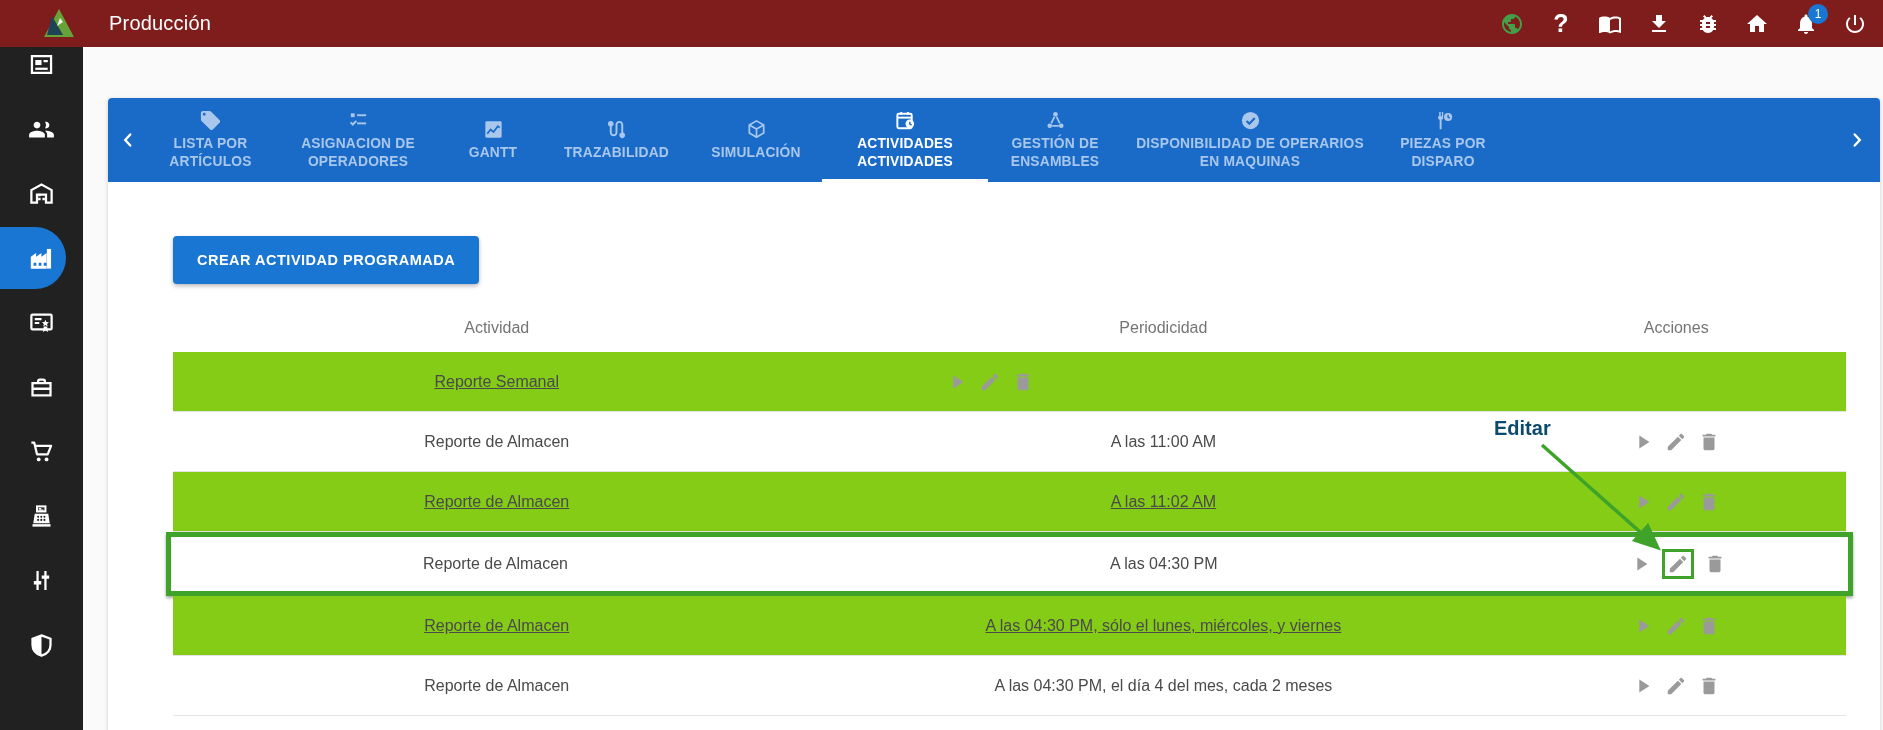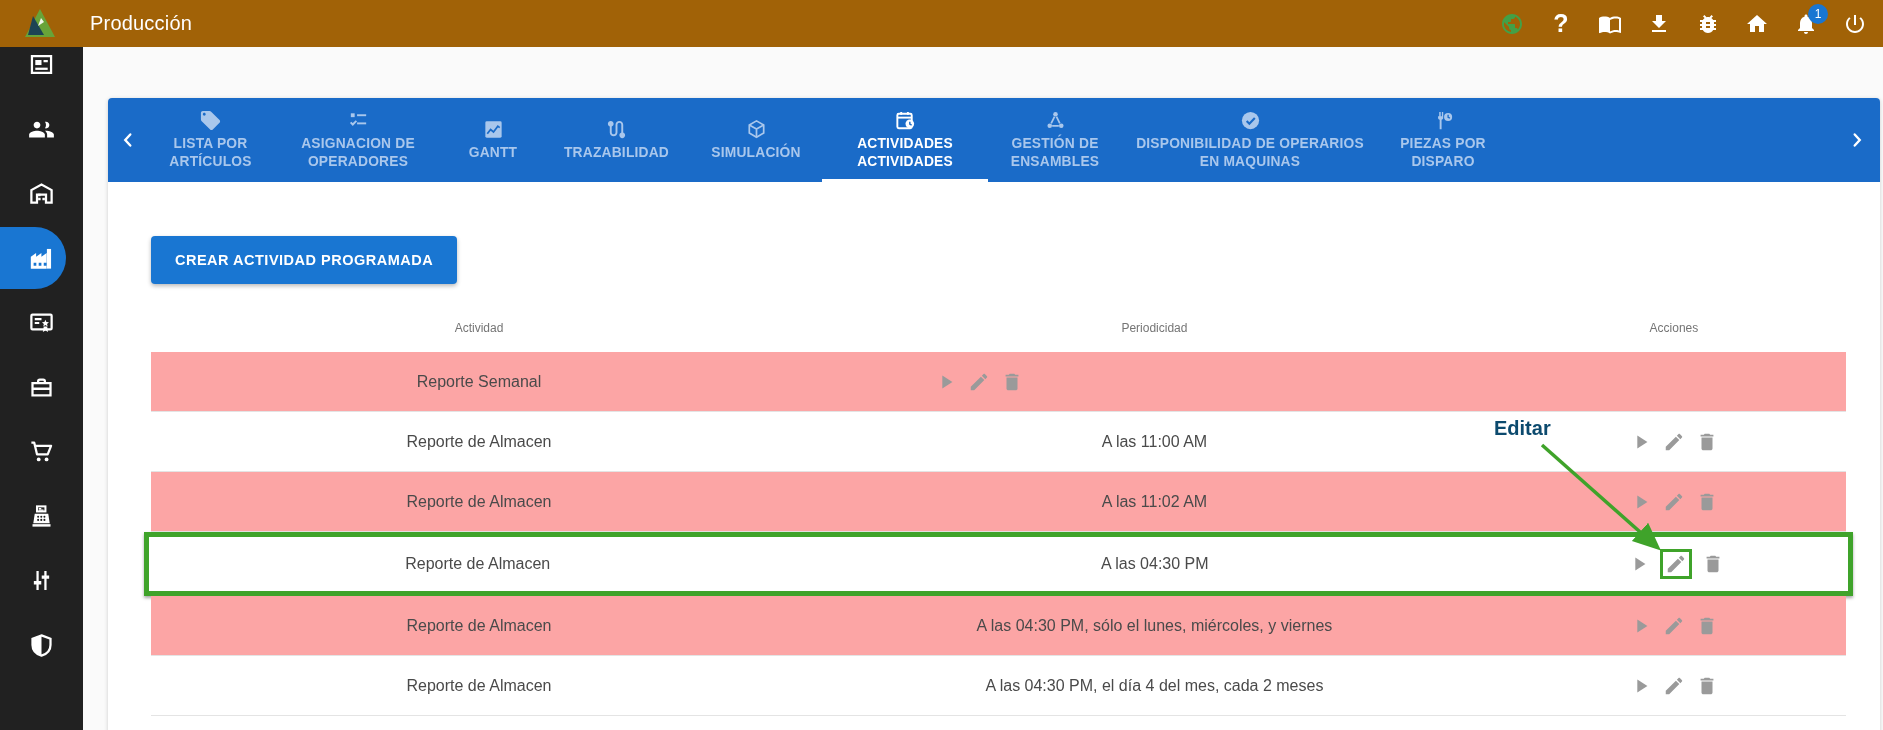--- a/index.html
+++ b/index.html
@@ -1,20 +1,20 @@
 <!DOCTYPE html>
 <html><head>
 <meta charset="utf-8">
 <style>
   * { margin:0; padding:0; box-sizing:border-box; }
   html,body { width:1883px; height:730px; }
   body { position:relative; background:#fafafa; font-family:"Liberation Sans", sans-serif; overflow:hidden; }
 
   
-  .topbar { position:absolute; top:0; left:0; width:100%; height:47px; background:#a16207; display:flex; align-items:center; z-index:30; }
+  .topbar { position:absolute; top:0; left:0; width:100%; height:47px; background:#7f1d1d; display:flex; align-items:center; z-index:30;padding-left:19px; }
   .logo { margin-left:23px; display:flex; align-items:center; }
   .topbar-title { color:#fff; font-size:20px; margin-left:33px; letter-spacing:.2px; }
   .topbar-icons { margin-left:auto; display:flex; align-items:center; gap:23px; padding-right:15px; }
   .top-icon { position:relative; width:26px; height:26px; border:none; background:none; color:#fff; display:flex; align-items:center; justify-content:center; cursor:pointer; }
   .top-icon svg { width:24px; height:24px; }
   .top-icon .qmark { font-size:25px; font-weight:bold; color:#fff; line-height:1; }
   .badge { position:absolute; top:-7px; right:-9px; min-width:20px; height:20px; border-radius:10px; background:#1976d2; color:#fff; font-size:12px; display:flex; align-items:center; justify-content:center; }
 
   
   .sidebar { position:absolute; top:47px; left:0; width:83px; bottom:0; background:#212121; z-index:20; }
@@ -27,30 +27,30 @@
   .tabbar { height:84px; background:#1a6bc8; border-radius:4px 4px 0 0; display:flex; align-items:stretch; }
   .tab-chevron { width:40px; border:none; background:none; color:#fff; display:flex; align-items:center; justify-content:center; cursor:pointer; }
   .tab-chevron.right { width:46px; margin-left:auto; }
   .tab-chevron svg { width:22px; height:22px; }
   .tab { position:relative; display:flex; flex-direction:column; align-items:center; justify-content:center; text-align:center; color:#a9c7ec; font-size:13.8px; font-weight:bold; line-height:1.28; letter-spacing:.2px; border:none; background:none; cursor:pointer; padding:0 6px; }
   .tab .t-icon svg { width:23px; height:23px; display:block; margin:0 auto 3px; }
   .tab.active { color:#fff; }
   .tab.active::after { content:''; position:absolute; bottom:0; left:0; right:0; height:3px; background:#fff; }
 
   
-  .content { padding:54px 34px 0 43px; }
+  .content { padding:54px 34px 0 65px; }
   .create-btn { background:#1976d2; color:#fff; border:none; border-radius:4px; height:48px; padding:0 24px; font-size:14.5px; font-weight:bold; letter-spacing:.5px; box-shadow:0 2px 4px rgba(0,0,0,.28); cursor:pointer; font-family:"Liberation Sans", sans-serif; }
 
   .table { margin-top:20px; }
-  .thead { display:flex; height:48px; align-items:center; color:#757575; font-size:12px; }
+  .thead { display:flex; height:48px; align-items:center; color:#757575; font-size:16px; }
   .col-a { width:38.7%; text-align:center; }
   .col-p { width:41%; text-align:center; }
   .col-x { width:20.3%; text-align:center; }
   .row { display:flex; align-items:center; height:60px; font-size:16px; color:#4a4a4a; background:#fff; border-bottom:1px solid #e4e4e4; }
-  .row.stripe { background:#fca5a5; }
+  .row.stripe { background:#84cc16;text-decoration:underline; }
   .row.highlighted { border:5px solid #3fa32a; margin:0 -7px; height:64px; box-shadow:0 2px 3px rgba(0,0,0,.35); }
   .actions { display:flex; justify-content:center; align-items:center; gap:9px; }
   .action-btn { width:24px; height:24px; display:flex; align-items:center; justify-content:center; background:none; border:none; color:#9a9a9a; padding:0; cursor:pointer; }
   .action-btn svg { width:22px; height:22px; }
   .action-btn.edit-boxed { border:3px solid #3fa32a; width:32px; height:30px; }
 
   
   .annot-label { position:absolute; left:1494px; top:417px; color:#0c4a6e; font-weight:bold; font-size:20px; z-index:40; }
   .annot-arrow { position:absolute; left:1500px; top:438px; width:190px; height:125px; z-index:40; pointer-events:none; }
 </style>

